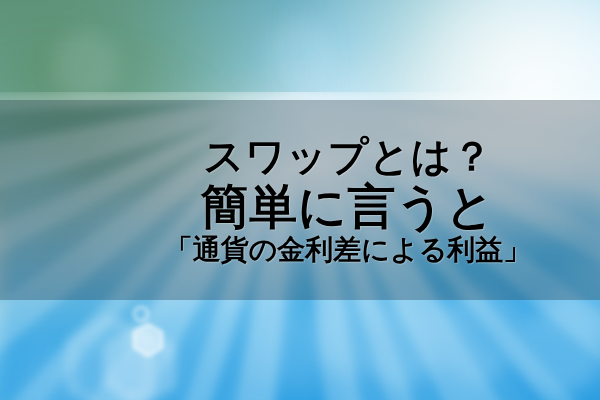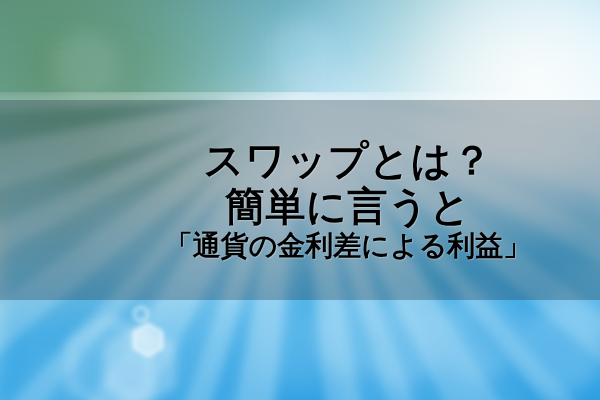--- a/index.html
+++ b/index.html
@@ -168,21 +168,21 @@
     line-height: 1.14;
     letter-spacing: 0.5px;
     text-shadow:
       0 0 2px rgba(255,255,255,0.30),
       1px 1px 1px rgba(255,255,255,0.22);
     white-space: nowrap;
     padding-left: 48px;
   }
   .hl-line { display: block; }
   .hl-1 { font-size: 40px; }
-  .hl-2 { font-size: 40px; }
+  .hl-2 { font-size: 48px; }
   .hl-3 { font-size: 28px; letter-spacing: 0px; }
 </style>
 </head>
 <body>
 
 <div class="canvas">
 
   <div class="bg-base"></div>
   <div class="bg-green-tl"></div>
   <div class="bg-green-ml"></div>

